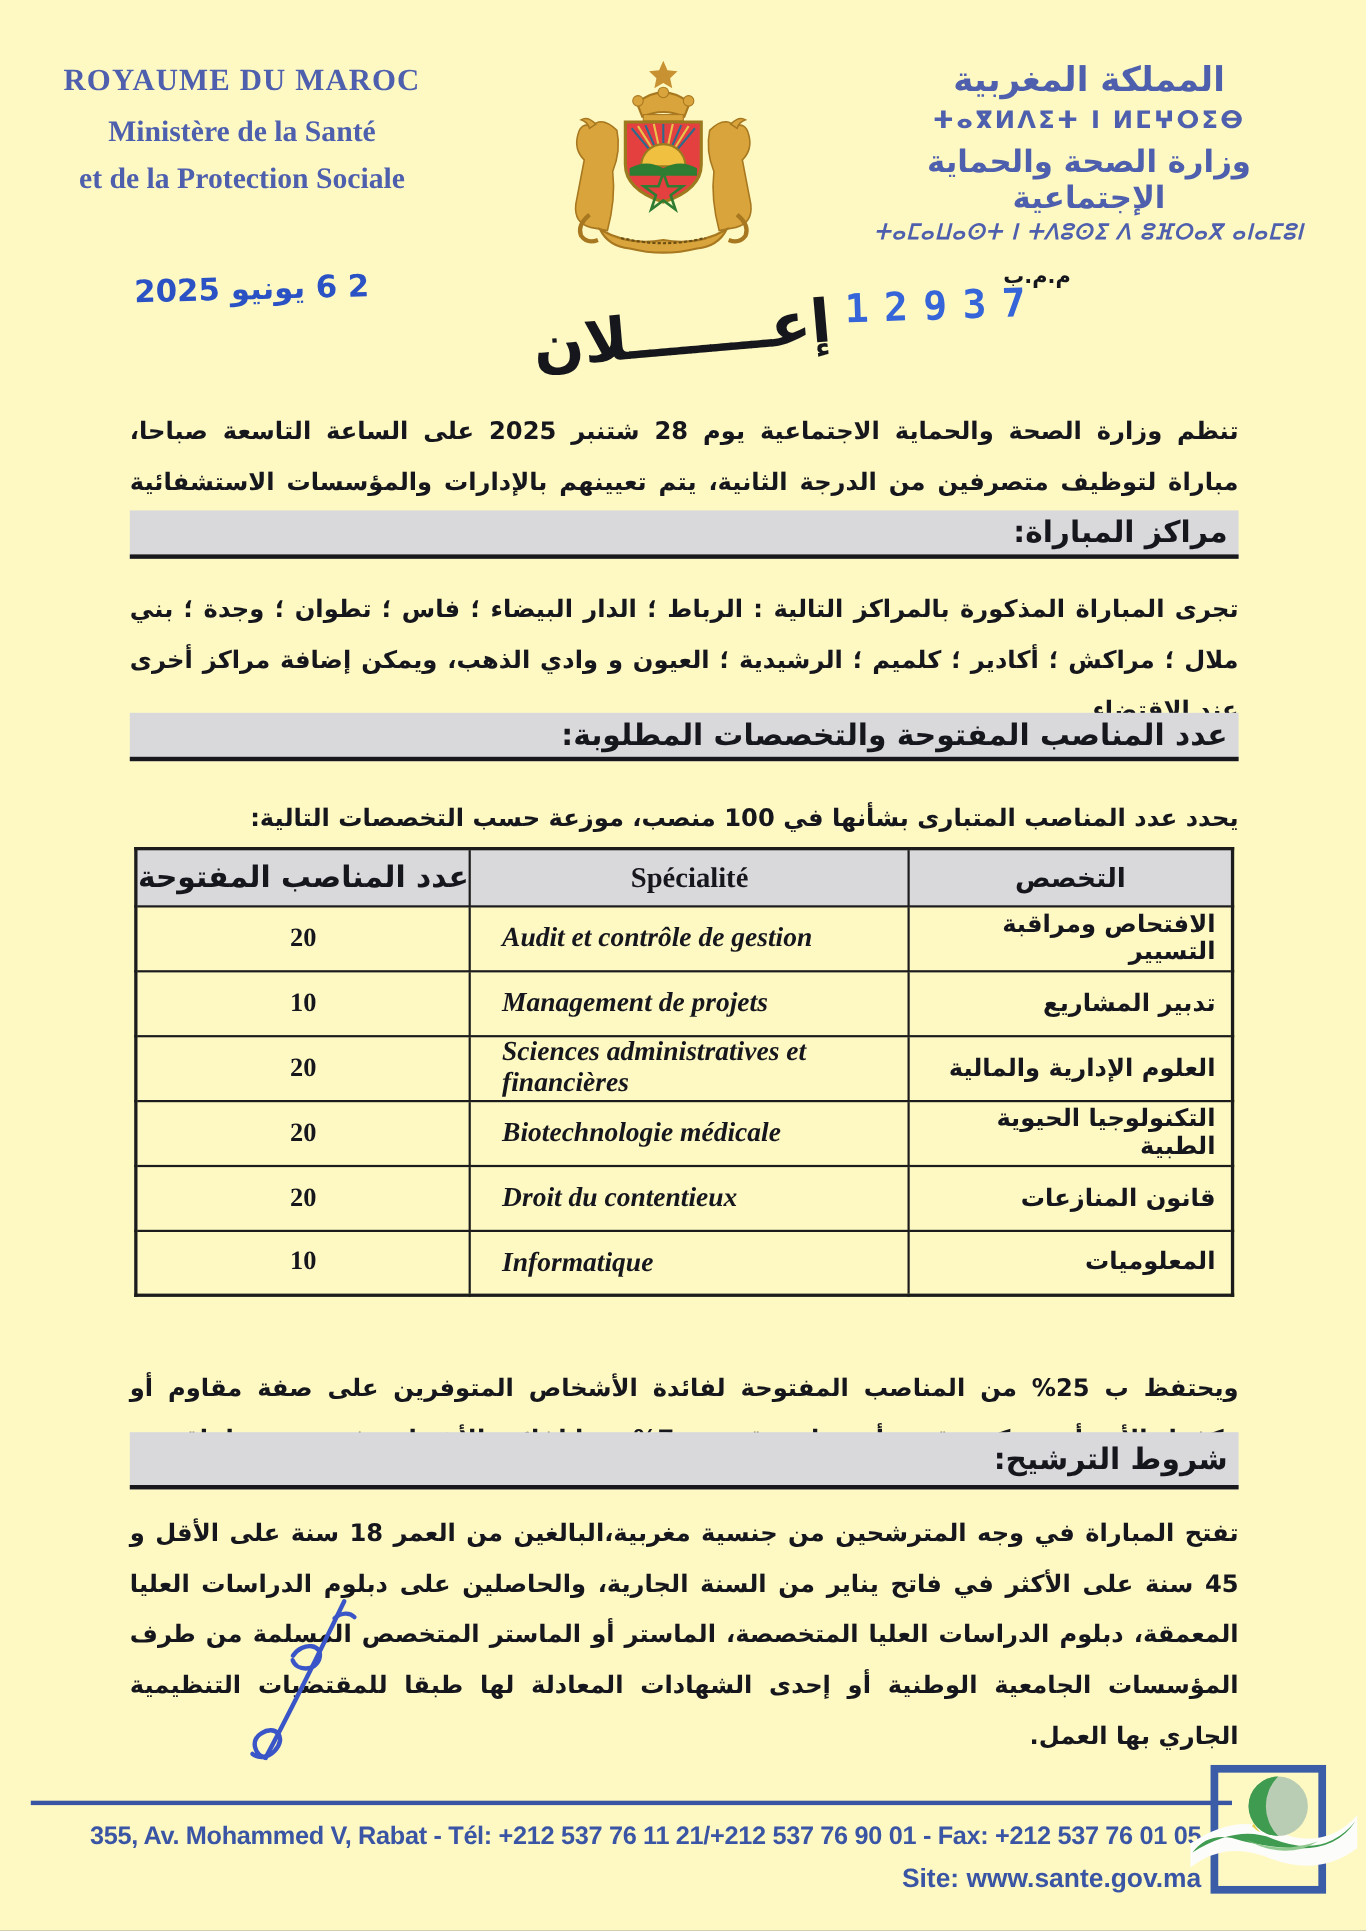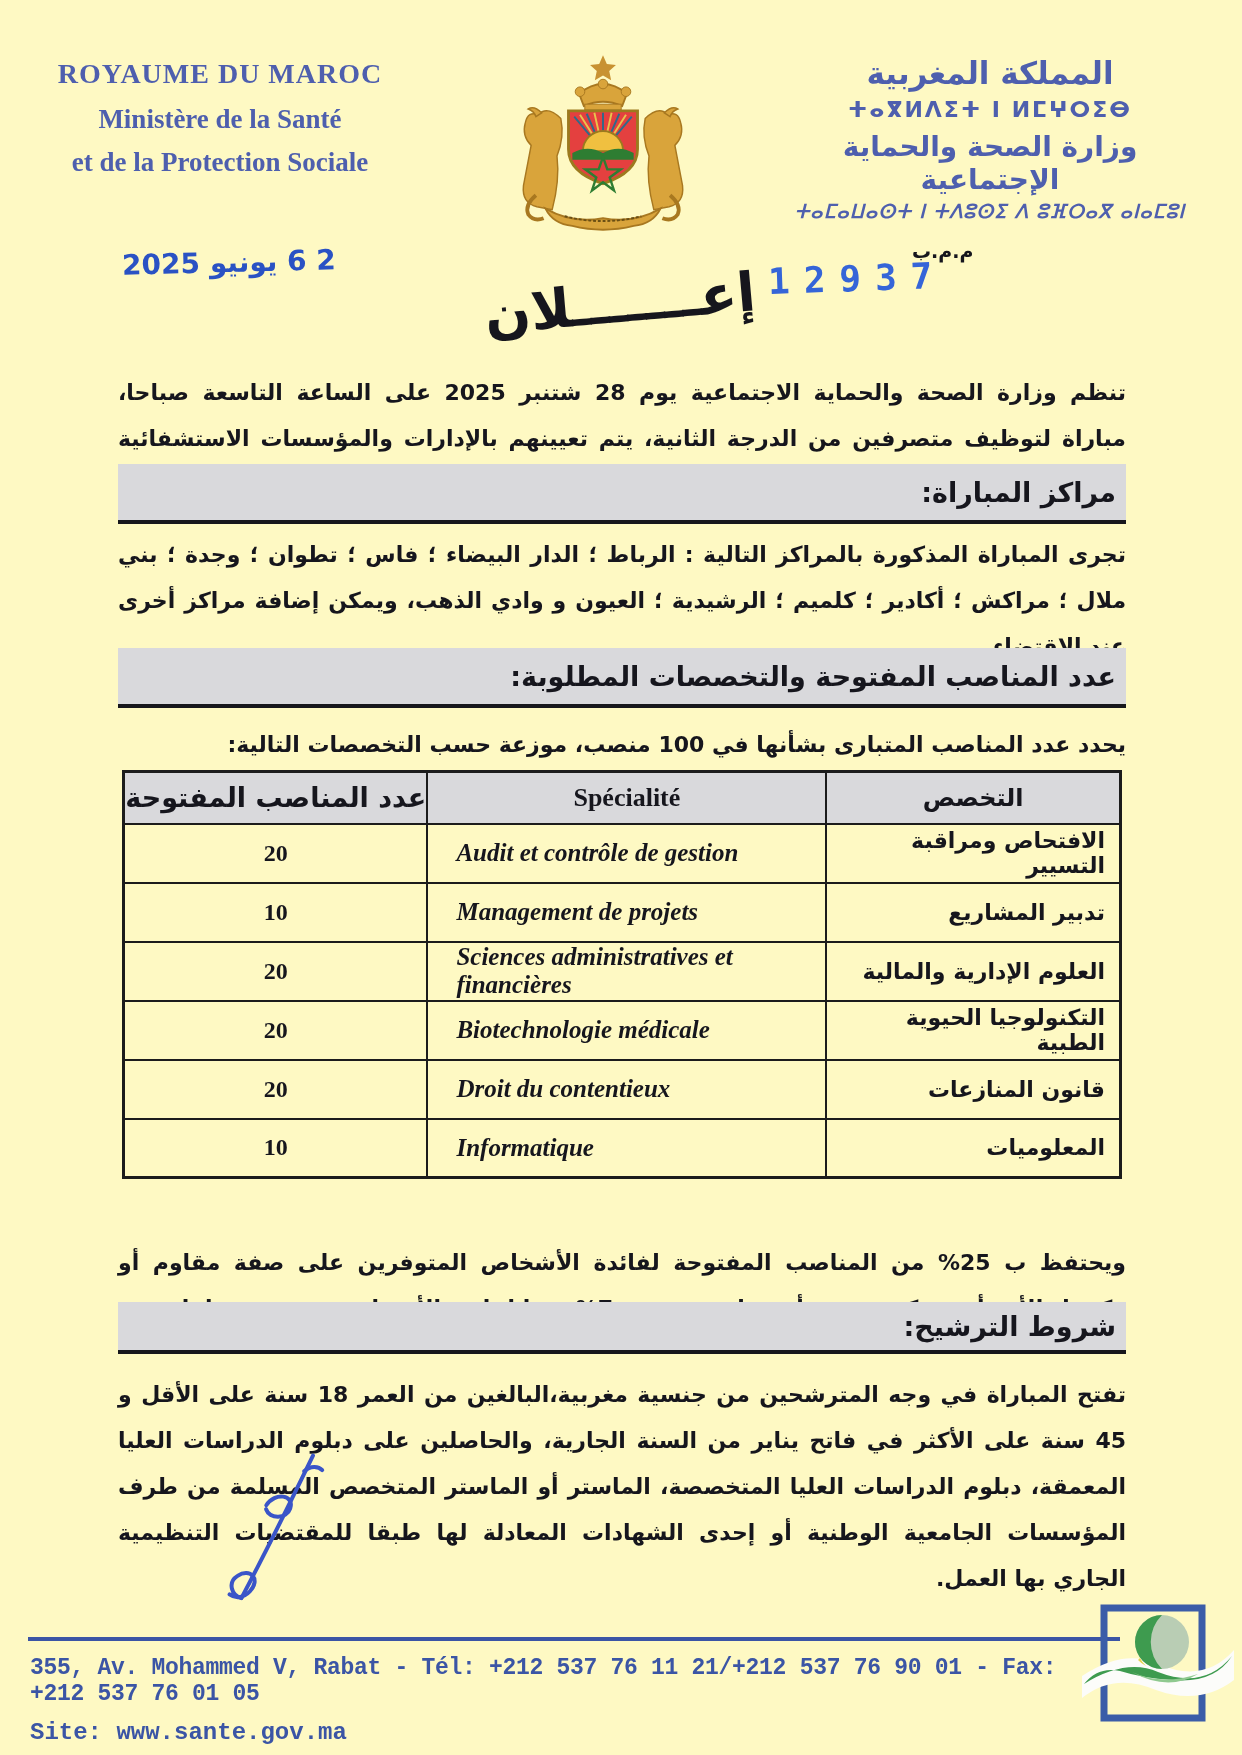--- a/index.html
+++ b/index.html
@@ -58,21 +58,21 @@
     font-size:22px; line-height:46px; font-weight:bold; color:var(--ink);
   }
   .p-intro{left:118px; top:370px; width:1008px;}
   .p-centers{left:118px; top:532px; width:1008px;}
   .p-total{left:118px; top:722px; width:1008px; text-align:right;}
   .p-quota{left:118px; top:1240px; width:1008px;}
   .p-conditions{left:118px; top:1372px; width:1008px;}
 
   
   .band{
-    left:118px; width:1008px; height:60px; background:var(--band-gray);
+    left:118px; width:1008px; height:44px; background:var(--band-gray);
     border-bottom:4px solid #17171c; direction:rtl;
     display:flex; align-items:center; padding:0 10px;
   }
   .band .band-title{font-size:27px; font-weight:bold;}
   .band1{top:464px;}
   .band2{top:648px;}
   .band3{top:1302px; height:52px;}
 
   
   .spec-table{
@@ -90,22 +90,22 @@
   td.c-count{text-align:center; font-family:"Liberation Serif", serif; font-size:24px; font-weight:bold;}
   td.c-fr{padding:0 28px; font-family:"Liberation Serif", serif; font-size:25px; font-weight:600;font-style:italic;}
   td.c-ar{direction:rtl; text-align:right; padding:0 14px; font-size:22px; font-weight:bold;}
 
   
   .signature{left:205px; top:1448px; width:150px; height:165px; transform:rotate(3deg);}
 
   
   .footer-rule{left:28px; top:1637px; width:1092px; height:4px; background:var(--footer-blue);}
   .footer-text{
-    left:30px; top:1655px; width:1062px; text-align:left;
-    color:var(--footer-blue); font-family:Liberation Mono, monospace; font-weight:bold;
+    left:30px; top:1655px; width:1062px; text-align:right;
+    color:var(--footer-blue); font-family:Liberation Sans, sans-serif; font-weight:bold;
   }
   .footer-text .f1{font-size:23px; letter-spacing:-0.3px; margin-bottom:12px;}
   .footer-text .f2{font-size:24px;}
   .footer-logo{left:1082px; top:1598px; width:152px; height:145px;}
 </style>
 </head>
 <body>
 
 <div class="page">
 

